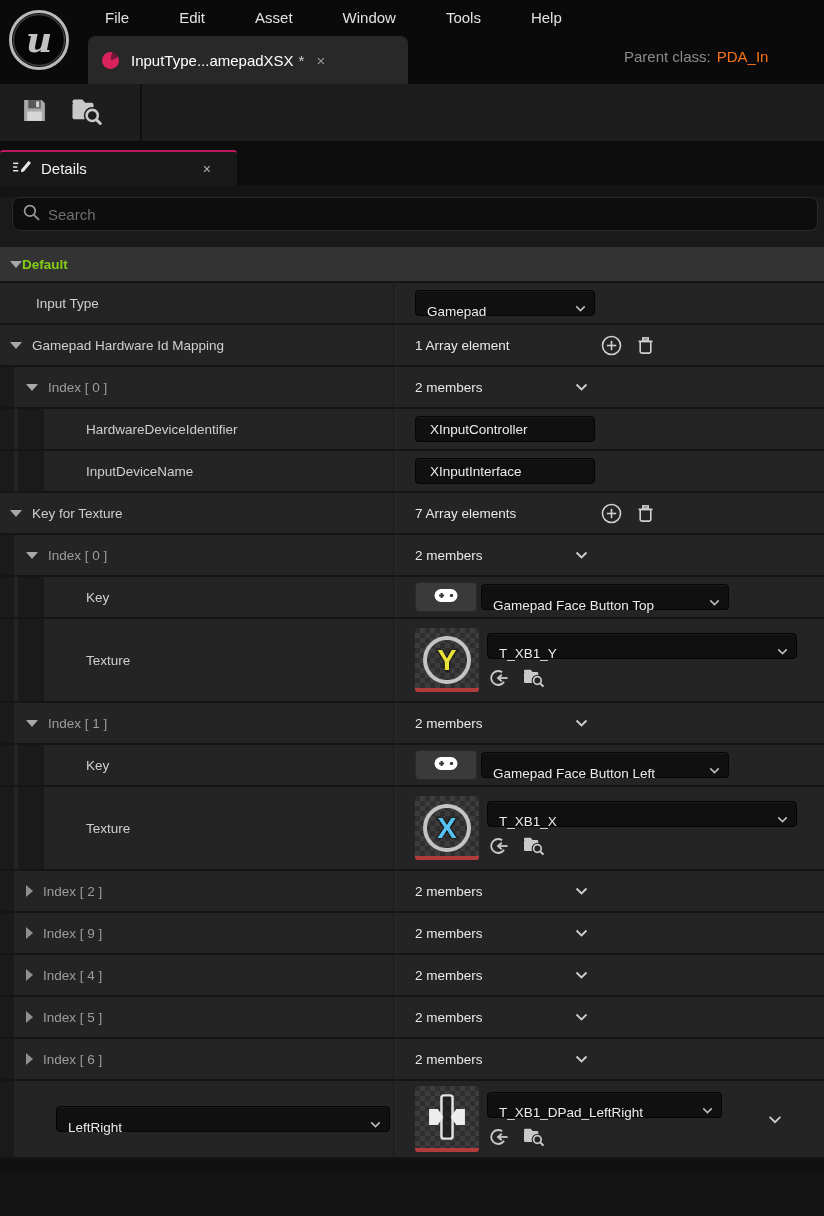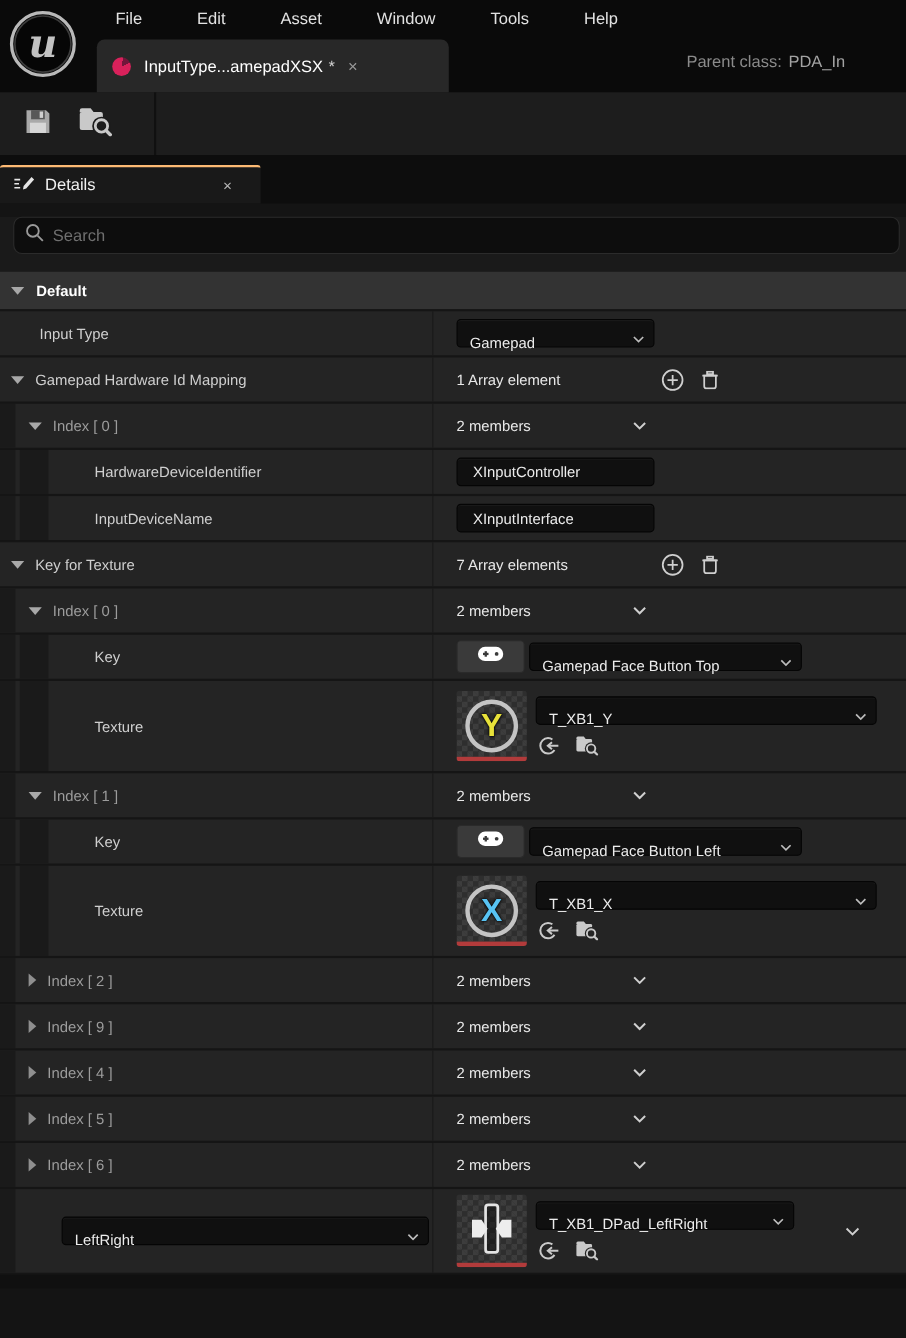--- a/index.html
+++ b/index.html
@@ -21,31 +21,31 @@
     display:flex; align-items:center; padding:0 14px;
   }
   .pie { width:17px; height:17px; border-radius:50%; flex:none;
     background:conic-gradient(from 10deg, #72163a 0 55deg, #d9215b 55deg 360deg); }
   .asset-tab-title { margin-left:12px; font-size:15px; color:#fff; white-space:nowrap; }
   .dirty { margin-left:5px; color:#cfcfcf; font-size:15px; }
   .tab-close { margin-left:12px; color:#9a9a9a; font-size:15px; cursor:default; }
   .parent-class { position:absolute; right:0; top:48px; width:200px; overflow:hidden;
     white-space:nowrap; font-size:15px; }
   .parent-class .pc-label { color:#8b8b8b; }
-  .parent-class .pc-value { color:#a3a3a3; margin-left:6px; }
+  .parent-class .pc-value { color:#f97316; margin-left:6px; }
   
   .toolbar { position:relative; height:57px; background:#1d1d1d; display:flex; align-items:center; }
   .tool-btn { width:52px; height:44px; display:flex; align-items:center; justify-content:center; cursor:default; }
   .tool-btn:first-child { margin-left:8px; }
   .toolbar-divider { position:absolute; left:140px; top:0; bottom:0; width:2px; background:#101010; }
   
   .dock { height:44px; background:#0d0d0d; position:relative; }
   .details-tab {
     position:absolute; left:0; top:9px; height:35px; width:237px;
-    background:#191919; border-top:2px solid #fdba74; border-radius:3px 3px 0 0;
+    background:#191919; border-top:2px solid #be185d; border-radius:3px 3px 0 0;
     display:flex; align-items:center; padding:0 12px;
   }
   .details-label { margin-left:10px; font-size:15px; color:#f2f2f2; }
   .details-close { margin-left:auto; margin-right:14px; color:#b5b5b5; font-size:14px; }
   
   .panel { background:#1a1a1a; }
   .searchbar {
     margin:12px 6px 0 12px; height:34px; background:#0d0d0d;
     border:1px solid #2b2b2b; border-radius:8px;
     display:flex; align-items:center; padding:0 10px;
@@ -53,21 +53,21 @@
   .searchbar input {
     flex:1; background:transparent; border:none; outline:none;
     color:#bef264; font-size:15px; margin-left:8px;
     font-family:"Liberation Sans", sans-serif;
   }
   .searchbar input::placeholder { color:#6f6f6f; }
   
   .rows { margin-top:16px; background:#151515; }
   .cat { height:34px; background:#333333; display:flex; align-items:center;
     padding-left:10px; margin-bottom:2px; }
-  .cat-label { margin-left:11px; font-size:13.5px; font-weight:bold; color:#ffffff; }
+  .cat-label { font-size:13.5px; font-weight:bold; color:#84cc16; }
   .row { display:flex; align-items:stretch; background:#242424; height:40px; margin-bottom:2px; }
   .row.tex { height:82px; }
   .row.map { height:76px; }
   .name { width:394px; flex:none; display:flex; align-items:center;
     border-right:1px solid #191919; }
   .val { flex:1; display:flex; align-items:center; padding-left:21px; }
   .rail { width:14px; flex:none; align-self:stretch; background:#1a1a1a; margin-right:2px; }
   .rail2 { width:26px; flex:none; align-self:stretch; background:#1a1a1a; margin-left:2px; margin-right:2px; }
   .lbl { font-size:13.5px; color:#cfcfcf; }
   .lbl.grey { color:#9c9c9c; }

